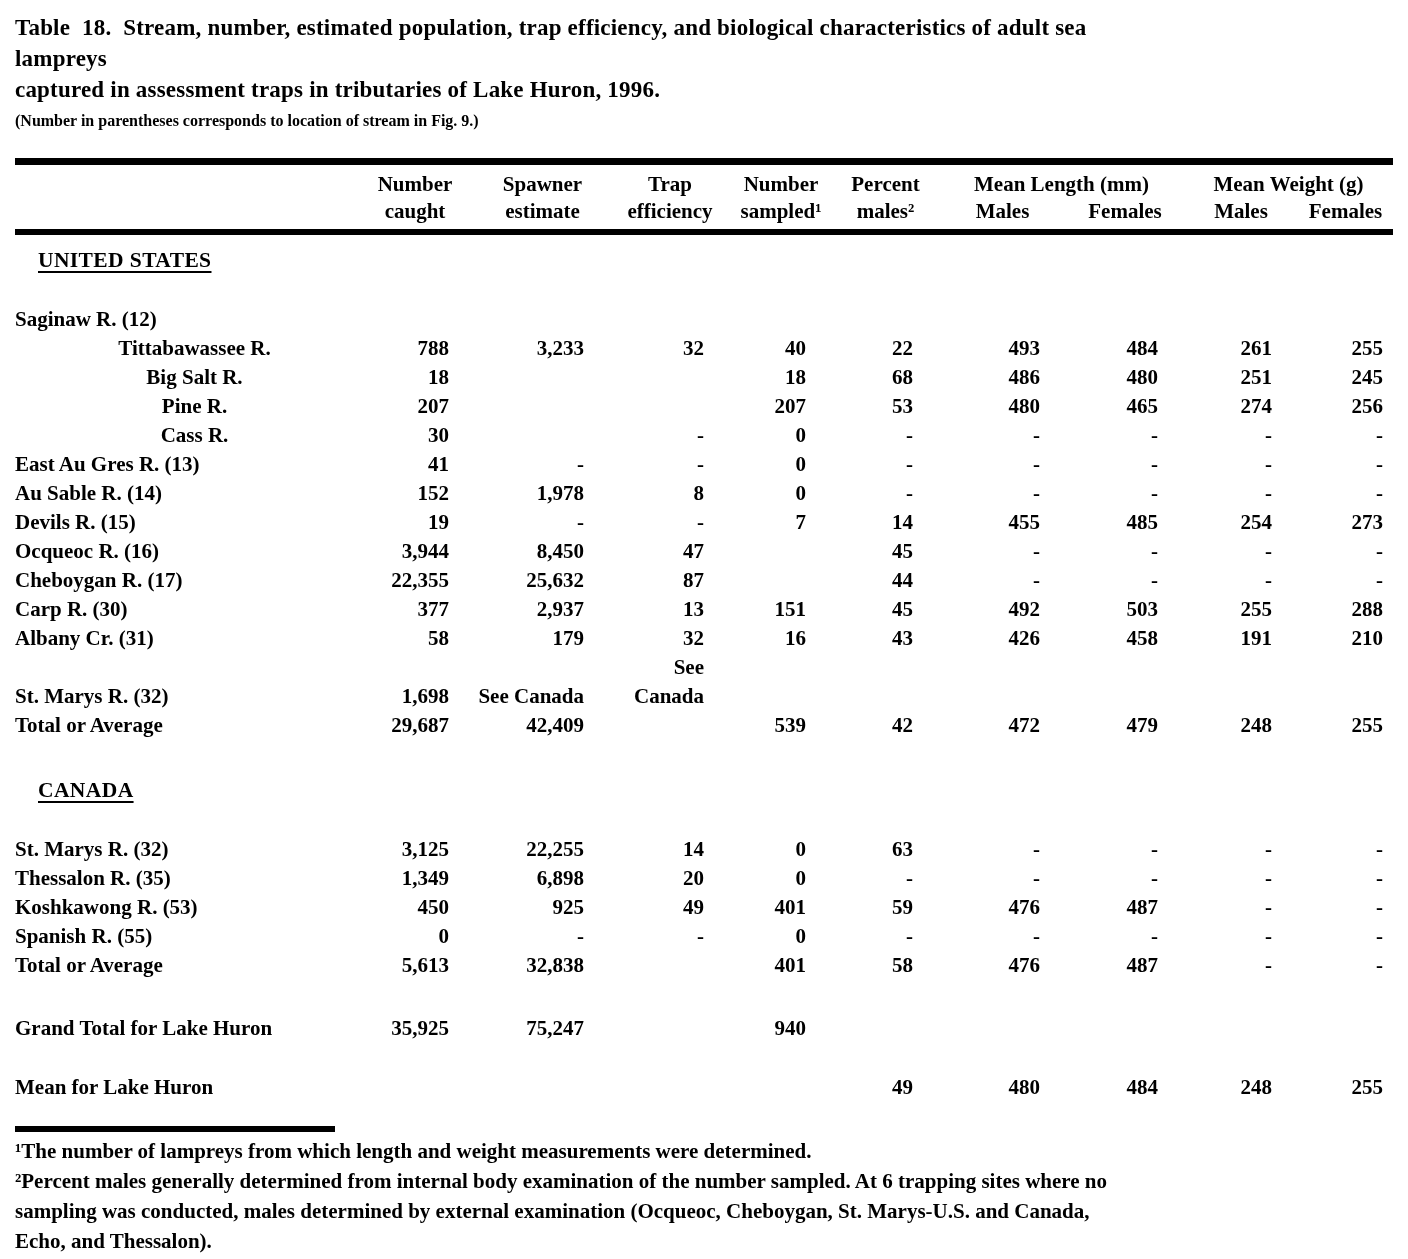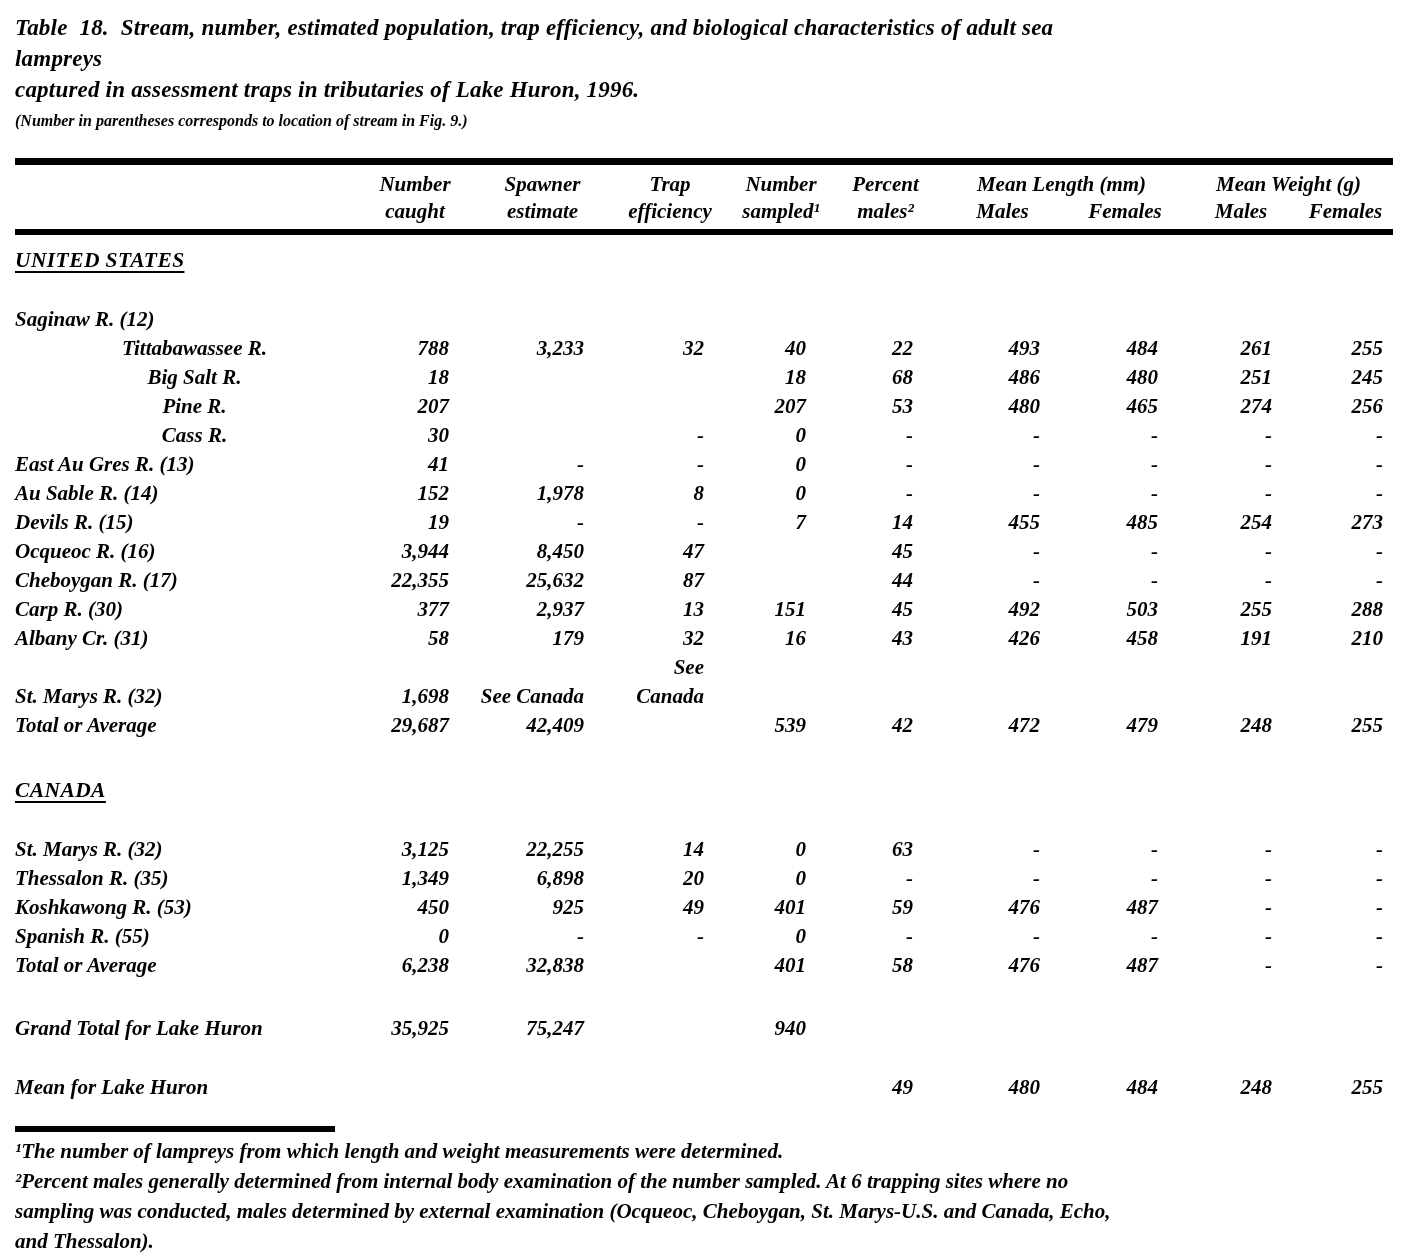--- a/index.html
+++ b/index.html
@@ -5,21 +5,21 @@
   * { box-sizing: border-box; }
   html, body {
     margin: 0; padding: 0;
     width: 1408px; height: 1259px;
     background: #ffffff;
     color: #000000;
     font-family: "Liberation Serif", serif;
     font-weight: 700;
     overflow: hidden;
   }
-  .page { padding: 12px 16px 0 15px; width: 1148px; font-style: italic; }
+  .page { padding: 12px 16px 0 15px; width: 1148px; }
 
   .title-block { margin-bottom: 0; }
   .title-line {
     font-size: 23px;
     line-height: 31px;
     letter-spacing: 0.2px;
     white-space: pre-wrap;
   }
   .caption-note { font-size: 16px; line-height: 31px; }
 
@@ -52,20 +52,21 @@
   td.num { text-align: right; padding-right: 26px; }
   td.num.last { padding-right: 10px; }
 
   td.section-heading { padding-top: 2px; }
   .underlined {
     font-size: 21.5px;
     letter-spacing: 0.4px;
     text-decoration: underline;
     text-decoration-thickness: 2px;
     text-underline-offset: 4px;
+    margin-left: 23px;
   }
 
   .footnote-rule {
     width: 320px;
     border-top: 6px solid #000;
     margin-top: 24px;
     margin-bottom: 4px;
   }
   .footnotes {
     font-size: 21px;
@@ -351,21 +352,21 @@
           <td class="num">-</td>
           <td class="num">0</td>
           <td class="num">-</td>
           <td class="num">-</td>
           <td class="num">-</td>
           <td class="num">-</td>
           <td class="num last">-</td>
         </tr>
         <tr>
           <td class="stream">Total or Average</td>
-          <td class="num">6,238</td>
+          <td class="num">5,613</td>
           <td class="num">32,838</td>
           <td class="num"></td>
           <td class="num">401</td>
           <td class="num">58</td>
           <td class="num">476</td>
           <td class="num">487</td>
           <td class="num">-</td>
           <td class="num last">-</td>
         </tr>
         <tr>

